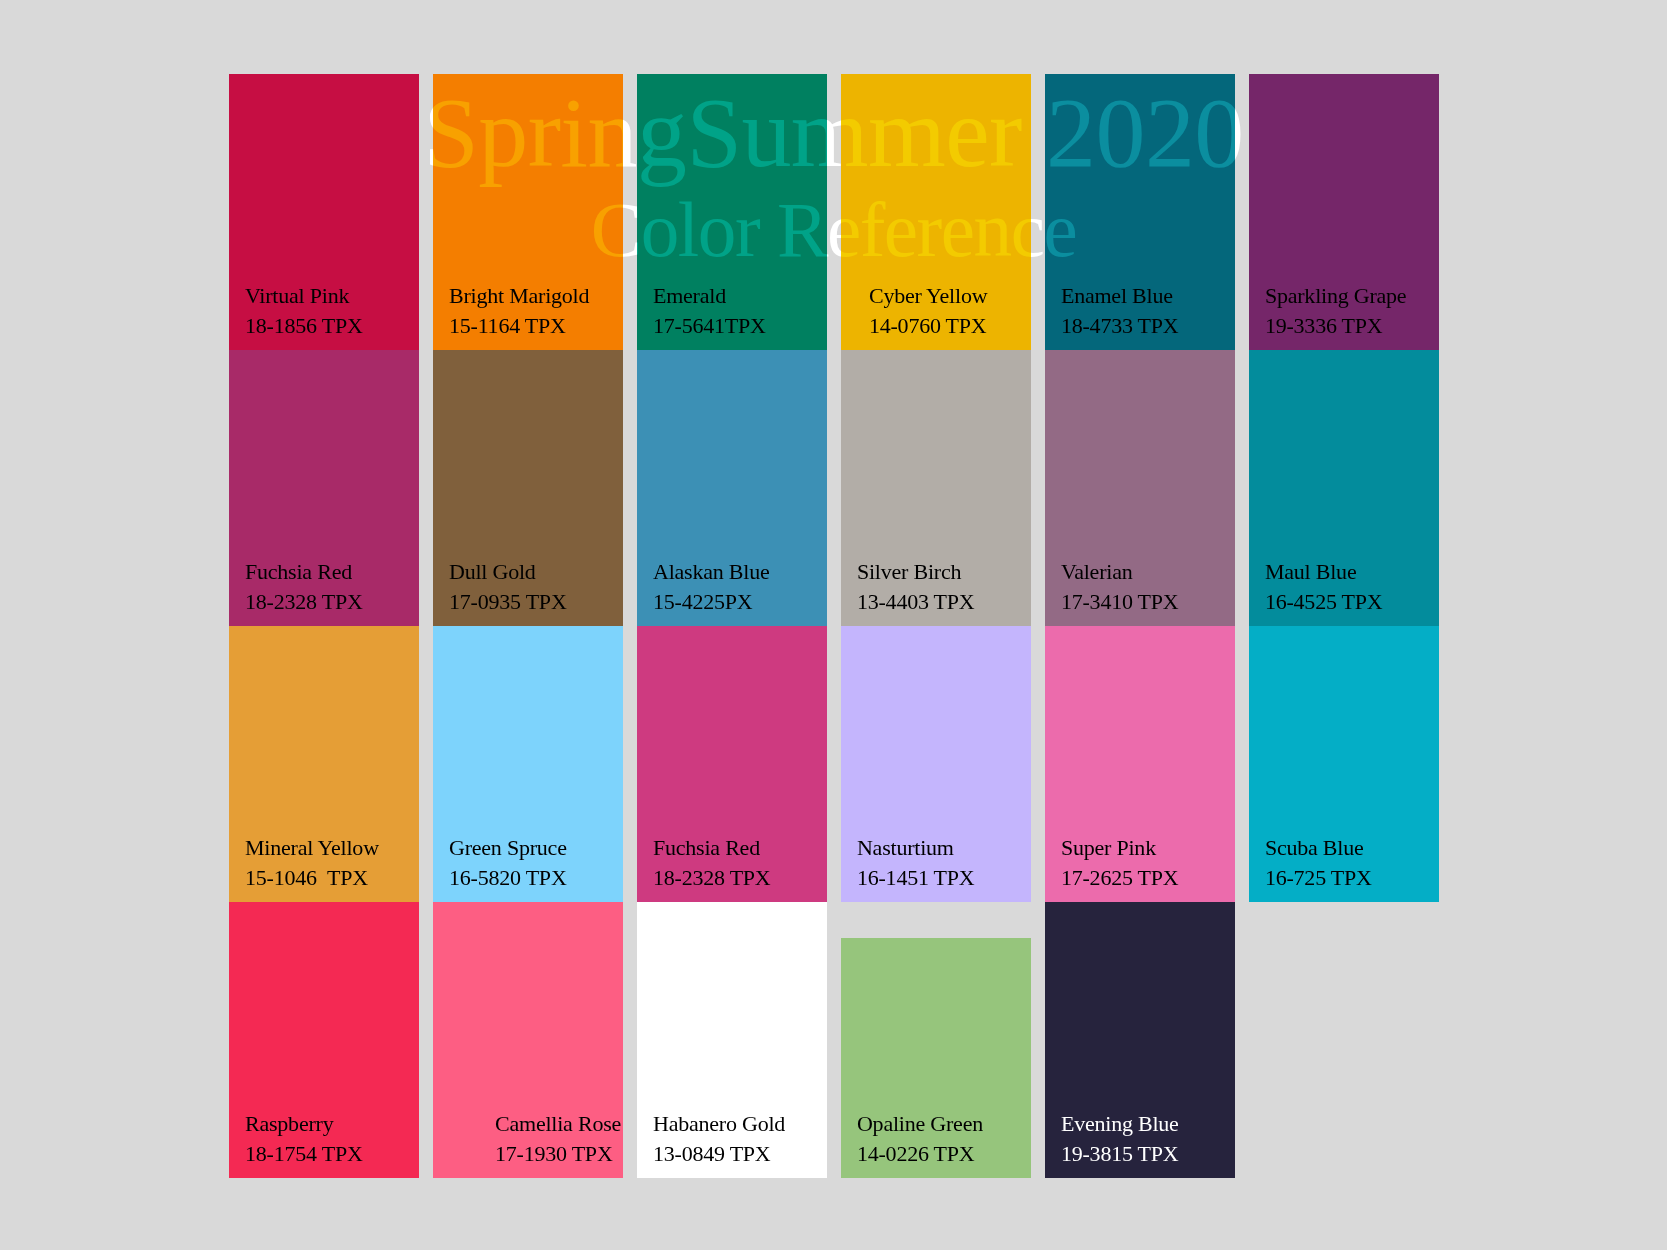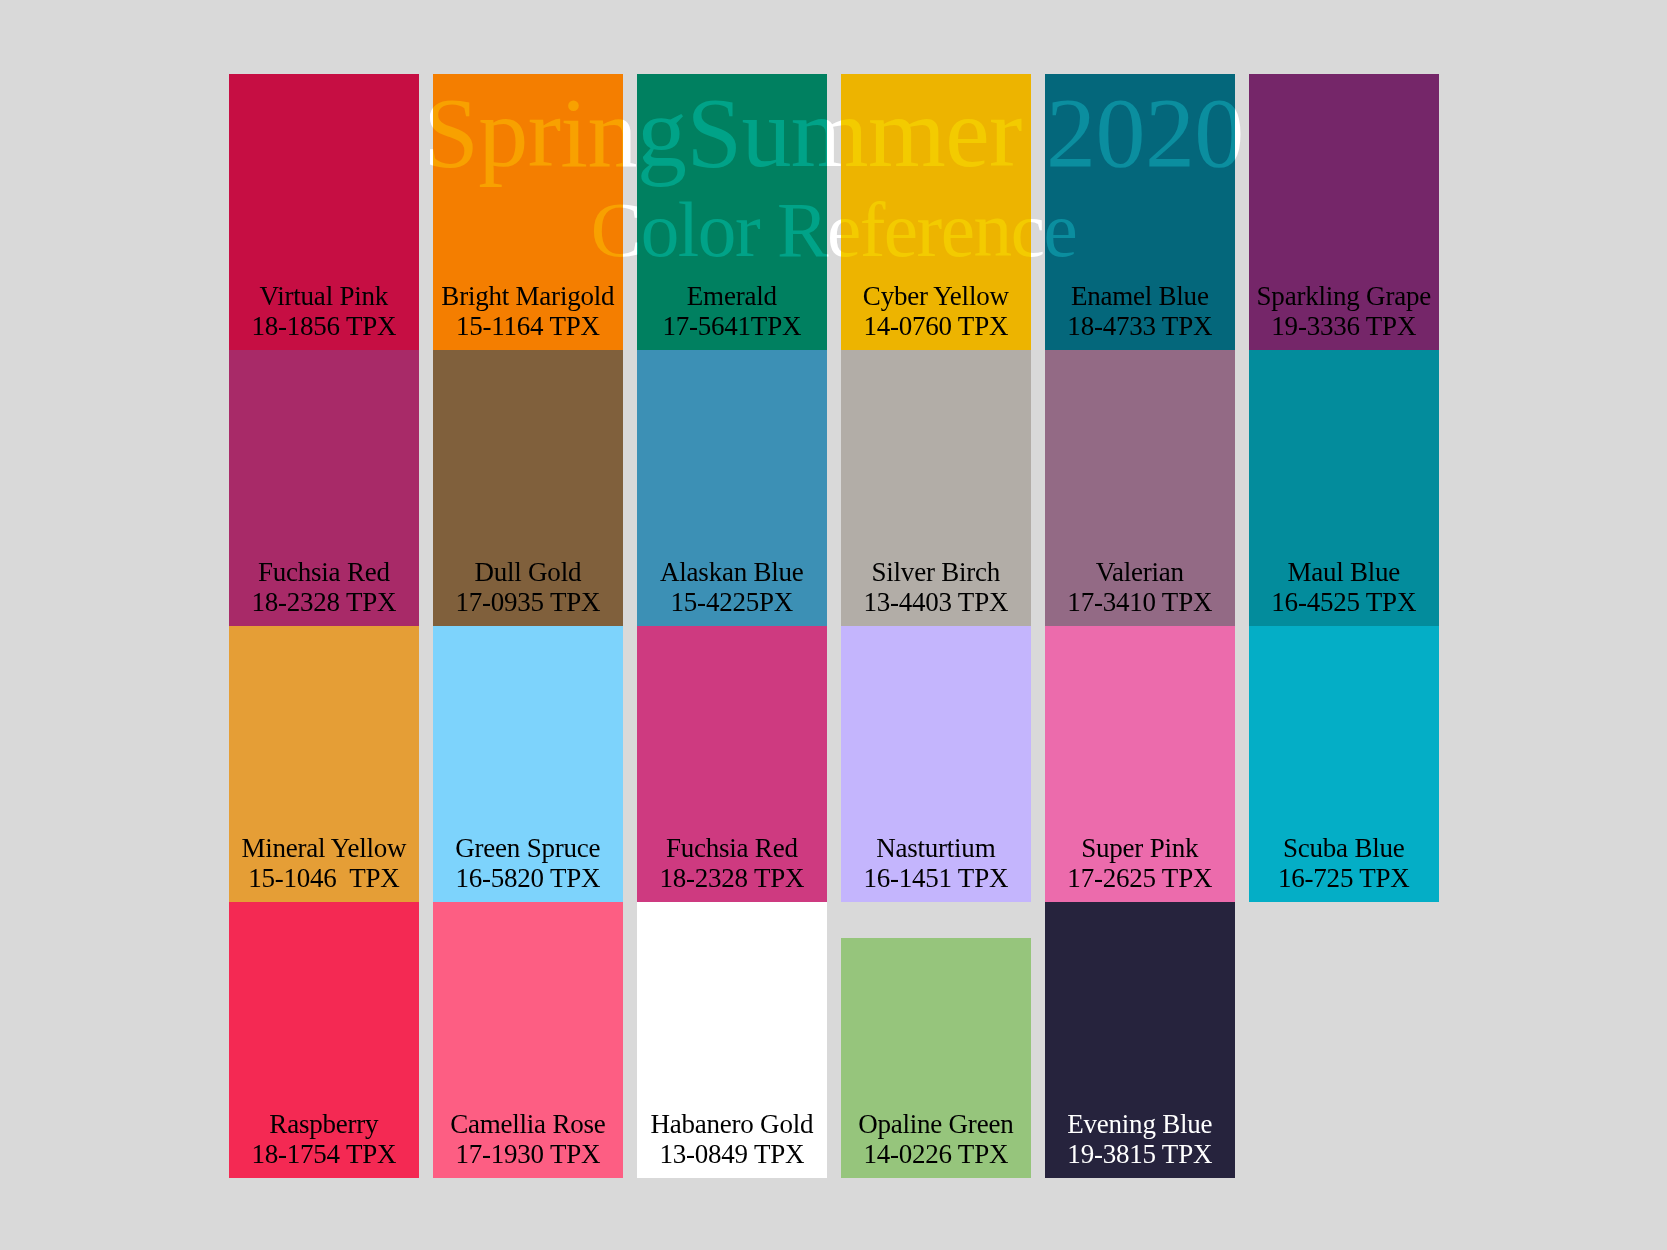--- a/index.html
+++ b/index.html
@@ -82,25 +82,25 @@
     column-gap: 14.3px;
     row-gap: 0px;
     z-index: 2;
   }
   .swatch {
     position: relative;
     overflow: hidden;
   }
   .swatch .label {
     position: absolute;
-    left: 0;
+    left: 16px;
     right: 0;
     bottom: 9px;
-    text-align: center;
-    font-size: 27px;
+    text-align: left;
+    font-size: 22px;
     line-height: 30px;
     letter-spacing: -0.22px;
     color: #000000;
     white-space: pre;
   }
   .label .code { display: block; }
 </style>
 </head>
 <body style="background: rgb(217, 217, 217);">
 
@@ -115,21 +115,21 @@
       <div class="swatch" style="background: rgb(198, 14, 67);">
         <div class="label" style="color: rgb(0, 0, 0);"><span>Virtual Pink</span><span class="code">18-1856 TPX</span></div>
       </div>
       <div class="swatch" style="background: rgb(244, 126, 0);">
         <div class="label" style="color: rgb(0, 0, 0);"><span>Bright Marigold</span><span class="code">15-1164 TPX</span></div>
       </div>
       <div class="swatch" style="background: rgb(0, 128, 96);">
         <div class="label" style="color: rgb(0, 0, 0);"><span>Emerald</span><span class="code">17-5641TPX</span></div>
       </div>
       <div class="swatch" style="background: rgb(237, 180, 0);">
-        <div class="label" style="color: rgb(0, 0, 0);"><span>Cyber Yellow</span><span class="code">14-0760 TPX</span></div>
+        <div class="label" style="color: rgb(0, 0, 0); margin-left: 12px;"><span>Cyber Yellow</span><span class="code">14-0760 TPX</span></div>
       </div>
       <div class="swatch" style="background: rgb(4, 103, 123);">
         <div class="label" style="color: rgb(0, 0, 0);"><span>Enamel Blue</span><span class="code">18-4733 TPX</span></div>
       </div>
       <div class="swatch" style="background: rgb(117, 38, 105);">
         <div class="label" style="color: rgb(0, 0, 0);"><span>Sparkling Grape</span><span class="code">19-3336 TPX</span></div>
       </div>
       <div class="swatch" style="background: rgb(168, 42, 104);">
         <div class="label" style="color: rgb(0, 0, 0);"><span>Fuchsia Red</span><span class="code">18-2328 TPX</span></div>
       </div>
@@ -163,21 +163,21 @@
       <div class="swatch" style="background: rgb(236, 107, 172);">
         <div class="label" style="color: rgb(0, 0, 0);"><span>Super Pink</span><span class="code">17-2625 TPX</span></div>
       </div>
       <div class="swatch" style="background: rgb(4, 174, 198);">
         <div class="label" style="color: rgb(0, 0, 0);"><span>Scuba Blue</span><span class="code">16-725 TPX</span></div>
       </div>
       <div class="swatch" style="background: rgb(244, 41, 83);">
         <div class="label" style="color: rgb(0, 0, 0);"><span>Raspberry</span><span class="code">18-1754 TPX</span></div>
       </div>
       <div class="swatch" style="background: rgb(253, 94, 131);">
-        <div class="label" style="color: rgb(0, 0, 0);"><span>Camellia Rose</span><span class="code">17-1930 TPX</span></div>
+        <div class="label" style="color: rgb(0, 0, 0); margin-left: 46px;"><span>Camellia Rose</span><span class="code">17-1930 TPX</span></div>
       </div>
       <div class="swatch" style="background: #ffffff;">
         <div class="label" style="color: rgb(0, 0, 0);"><span>Habanero Gold</span><span class="code">13-0849 TPX</span></div>
       </div>
       <div class="swatch" style="background: rgb(150, 197, 124); margin-top: 36px;">
         <div class="label" style="color: rgb(0, 0, 0);"><span>Opaline Green</span><span class="code">14-0226 TPX</span></div>
       </div>
       <div class="swatch" style="background: rgb(38, 35, 61);">
         <div class="label" style="color: rgb(255, 255, 255);"><span>Evening Blue</span><span class="code">19-3815 TPX</span></div>
       </div>

